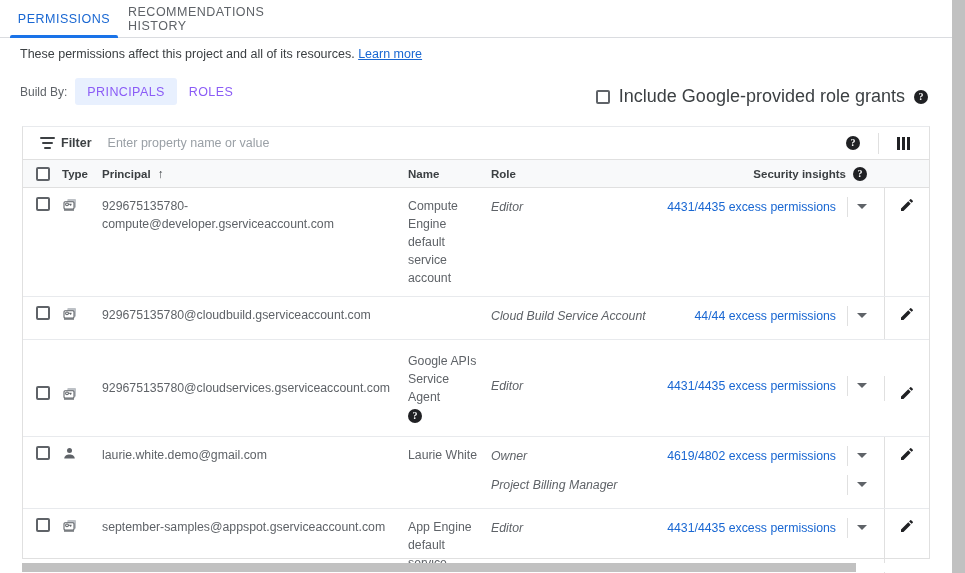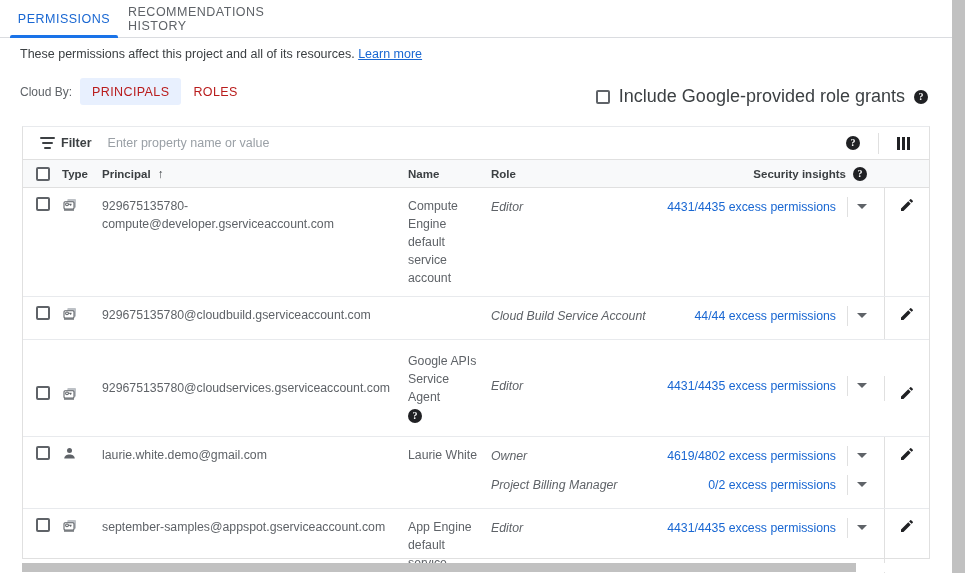--- a/index.html
+++ b/index.html
@@ -38,21 +38,21 @@
     font-size:12.5px; color:#3c4043; white-space:nowrap;
   }
   .desc a { color:#1967d2; text-decoration:underline; cursor:pointer; }
 
   
   .viewby { position:absolute; left:20px; top:78px; height:27px; display:flex; align-items:center; }
   .viewby-label { font-size:12px; color:#5f6368; margin-right:8px; }
   .vb-btn {
     height:27px; padding:0 12px; display:flex; align-items:center;
     font-size:12.5px; font-weight:500; letter-spacing:.4px;
-    color:#b91c1c; cursor:pointer; border-radius:3px; background:transparent;
+    color:#8b5cf6; cursor:pointer; border-radius:3px; background:transparent;
     border:none;
   }
   .vb-btn.sel { background:#e8f0fe; }
 
   
   .include-row {
     position:absolute; right:37px; top:86px;
     display:flex; align-items:center; gap:9px;
   }
   .cbx {
@@ -188,21 +188,21 @@
       <span>RECOMMENDATIONS HISTORY</span>
     </div>
   </div>
 
   <div class="desc">
     <span>These permissions affect this project and all of its resources.</span>
     <a>Learn more</a>
   </div>
 
   <div class="viewby">
-    <span class="viewby-label">Cloud By:</span>
+    <span class="viewby-label">Build By:</span>
     <button class="vb-btn sel">PRINCIPALS</button>
     <button class="vb-btn">ROLES</button>
   </div>
 
   <div class="include-row">
     <span class="cbx"></span>
     <span class="include-label">Include Google-provided role grants</span>
     <span class="helpdot">?</span>
   </div>
 
@@ -383,21 +383,20 @@
                 <span class="role-name">Owner</span>
                 <span class="role-ins">
                   <span class="ins-link">4619/4802 excess permissions</span>
                   <span class="ins-sep"></span>
                   <span class="caret"></span>
                 </span>
               </div>
               <div class="role-line">
                 <span class="role-name">Project Billing Manager</span>
                 <span class="role-ins">
-                  <span class="ins-link">0/2 excess permissions</span>
                   <span class="ins-sep"></span>
                   <span class="caret"></span>
                 </span>
               </div>
             </div>
           </div>
           <div class="c-edit">
             <span class="pencil"><svg viewBox="0 0 24 24" width="16" height="16" aria-hidden="true">
                 <path d="M3 17.3V21h3.7L17.6 10.1l-3.7-3.7L3 17.3zM20.7 7.1c.4-.4.4-1 0-1.4l-2.4-2.4a1 1 0 0 0-1.4 0l-1.8 1.8 3.7 3.7 1.9-1.7z" fill="#202124"></path>
               </svg></span>

